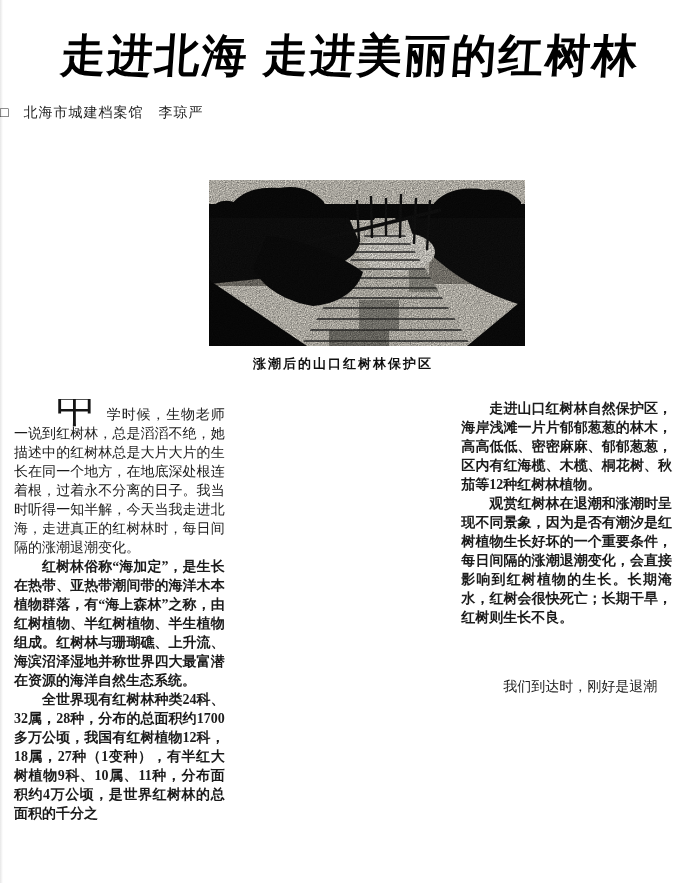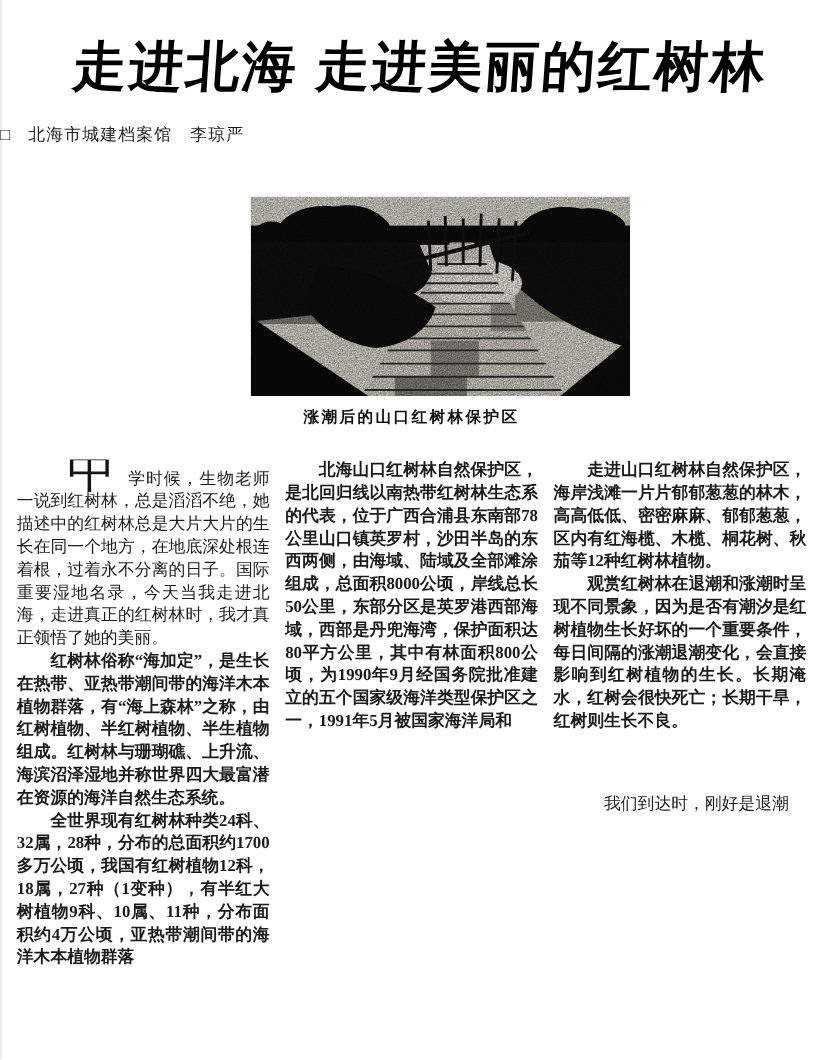--- a/index.html
+++ b/index.html
@@ -32,21 +32,21 @@
     color: #1e1e1e;
     letter-spacing: 1px;
   }
   .byline .box {
     display: inline-block;
     margin-right: 14px;
     font-size: 14px;
   }
   .figure {
     width: 268px;
-    margin: 42px auto 0 auto;
+    margin: 58px auto 0 auto;
   }
   .figure svg { display: block; }
   .caption {
     text-align: center;
     font-weight: bold;
     font-size: 13px;
     letter-spacing: 2px;
     color: #111;
     margin-top: 9px;
   }
@@ -165,25 +165,24 @@
       <polygon points="258,166 316,118 316,166" fill="#0c0c0c"></polygon>
 
       <rect width="316" height="166" filter="url(#grain)" opacity="0.5"></rect>
     </g>
   </svg>
   <figcaption class="caption">涨潮后的山口红树林保护区</figcaption>
 </figure>
 
 <div class="columns">
   <div class="col">
-    <p><span class="dropcap">中</span><span>学时候，生物老师一说到红树林，总是滔滔不绝，她描述中的红树林总是大片大片的生长在同一个地方，在地底深处根连着根，过着永不分离的日子。国际重要湿地名录，今天当我走进北海，走进真正的红树林时，我才真正领悟了她的美丽。</span></p>
+    <p><span class="dropcap">中</span><span>学时候，生物老师一说到红树林，总是滔滔不绝，她描述中的红树林总是大片大片的生长在同一个地方，在地底深处根连着根，过着永不分离的日子。我当时听得一知半解，今天当我走进北海，走进真正的红树林时，每日间隔的涨潮退潮变化。</span></p>
     <p class="indent">红树林俗称“海加定”，是生长在热带、亚热带潮间带的海洋木本植物群落，有“海上森林”之称，由红树植物、半红树植物、半生植物组成。红树林与珊瑚礁、上升流、海滨沼泽湿地并称世界四大最富潜在资源的海洋自然生态系统。</p>
-    <p class="indent">全世界现有红树林种类24科、32属，28种，分布的总面积约1700多万公顷，我国有红树植物12科，18属，27种（1变种），有半红大树植物9科、10属、11种，分布面积约4万公顷，亚热带潮间带的海洋木本植物群落</p>
+    <p class="indent">全世界现有红树林种类24科、32属，28种，分布的总面积约1700多万公顷，我国有红树植物12科，18属，27种（1变种），有半红大树植物9科、10属、11种，分布面积约4万公顷，是世界红树林的总面积的千分之</p>
   </div>
   <div class="col">
-    <p class="indent">北海山口红树林自然保护区，是北回归线以南热带红树林生态系的代表，位于广西合浦县东南部78公里山口镇英罗村，沙田半岛的东西两侧，由海域、陆域及全部滩涂组成，总面积8000公顷，岸线总长50公里，东部分区是英罗港西部海域，西部是丹兜海湾，保护面积达80平方公里，其中有林面积800公顷，为1990年9月经国务院批准建立的五个国家级海洋类型保护区之一，1991年5月被国家海洋局和</p>
   </div>
   <div class="col">
     <p class="indent">走进山口红树林自然保护区，海岸浅滩一片片郁郁葱葱的林木，高高低低、密密麻麻、郁郁葱葱，区内有红海榄、木榄、桐花树、秋茄等12种红树林植物。</p>
     <p class="indent">观赏红树林在退潮和涨潮时呈现不同景象，因为是否有潮汐是红树植物生长好坏的一个重要条件，每日间隔的涨潮退潮变化，会直接影响到红树植物的生长。长期淹水，红树会很快死亡；长期干旱，红树则生长不良。</p>
     <p class="indent-wide last-para">我们到达时，刚好是退潮</p>
   </div>
 </div>
 
 </body></html>

